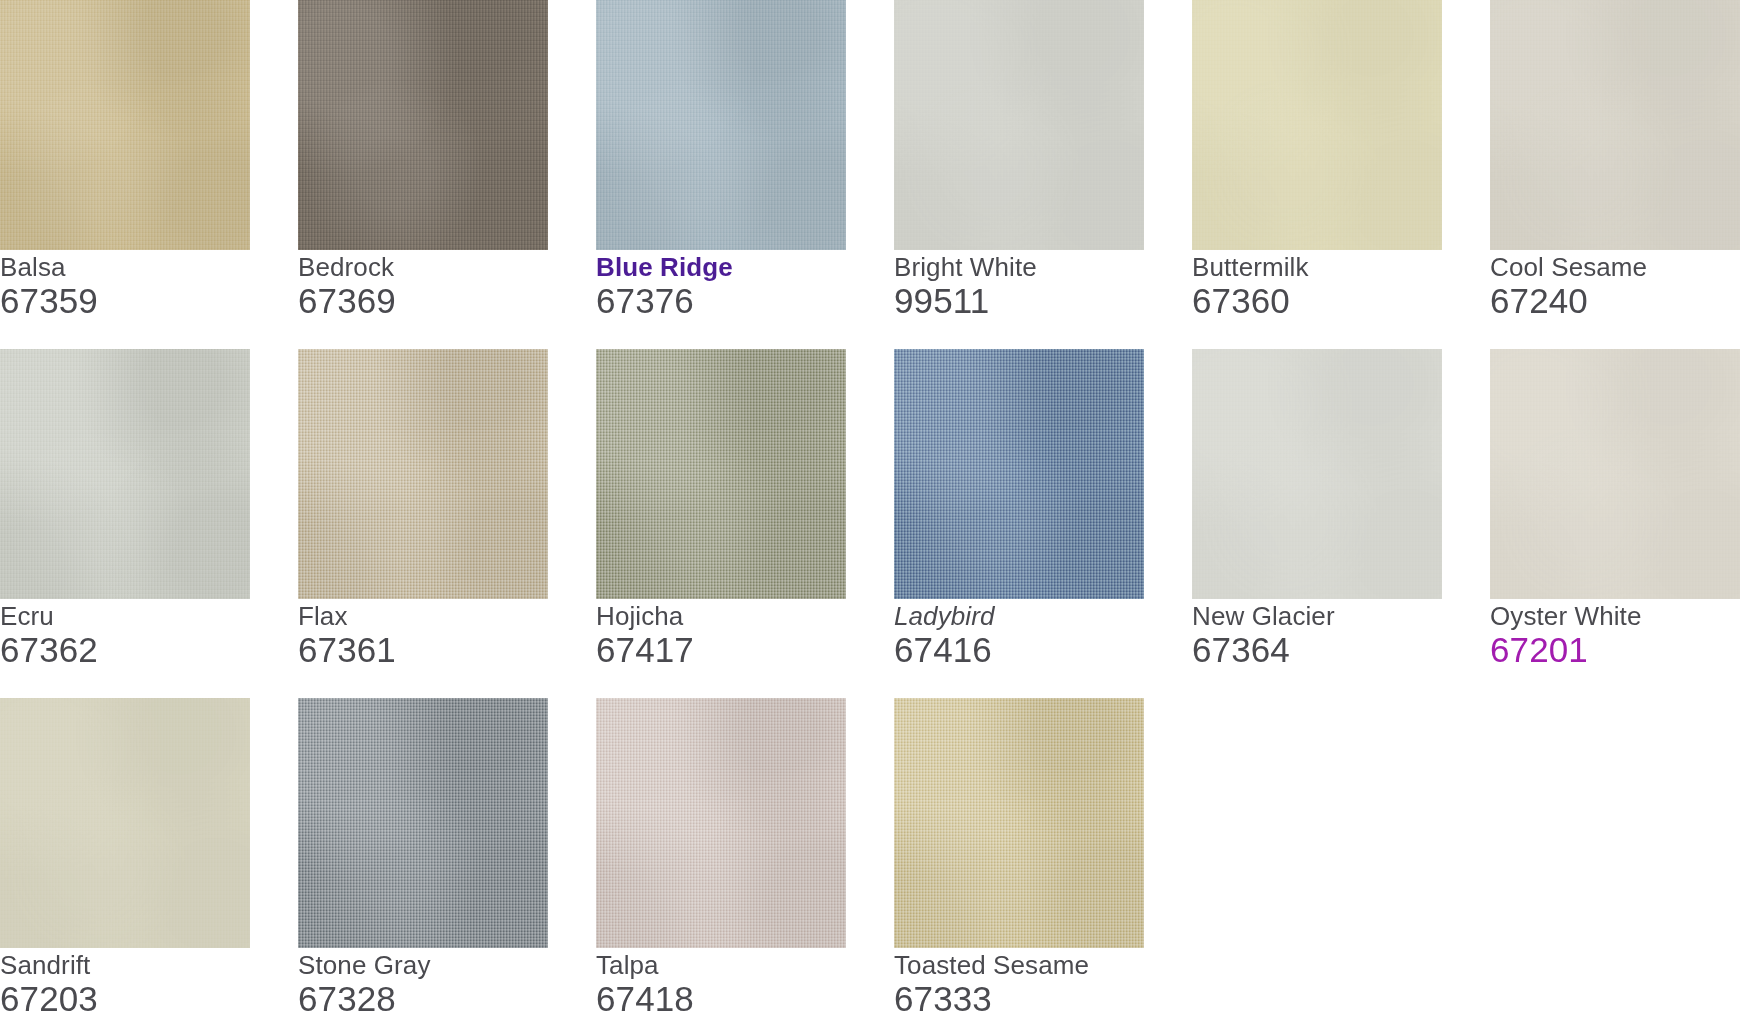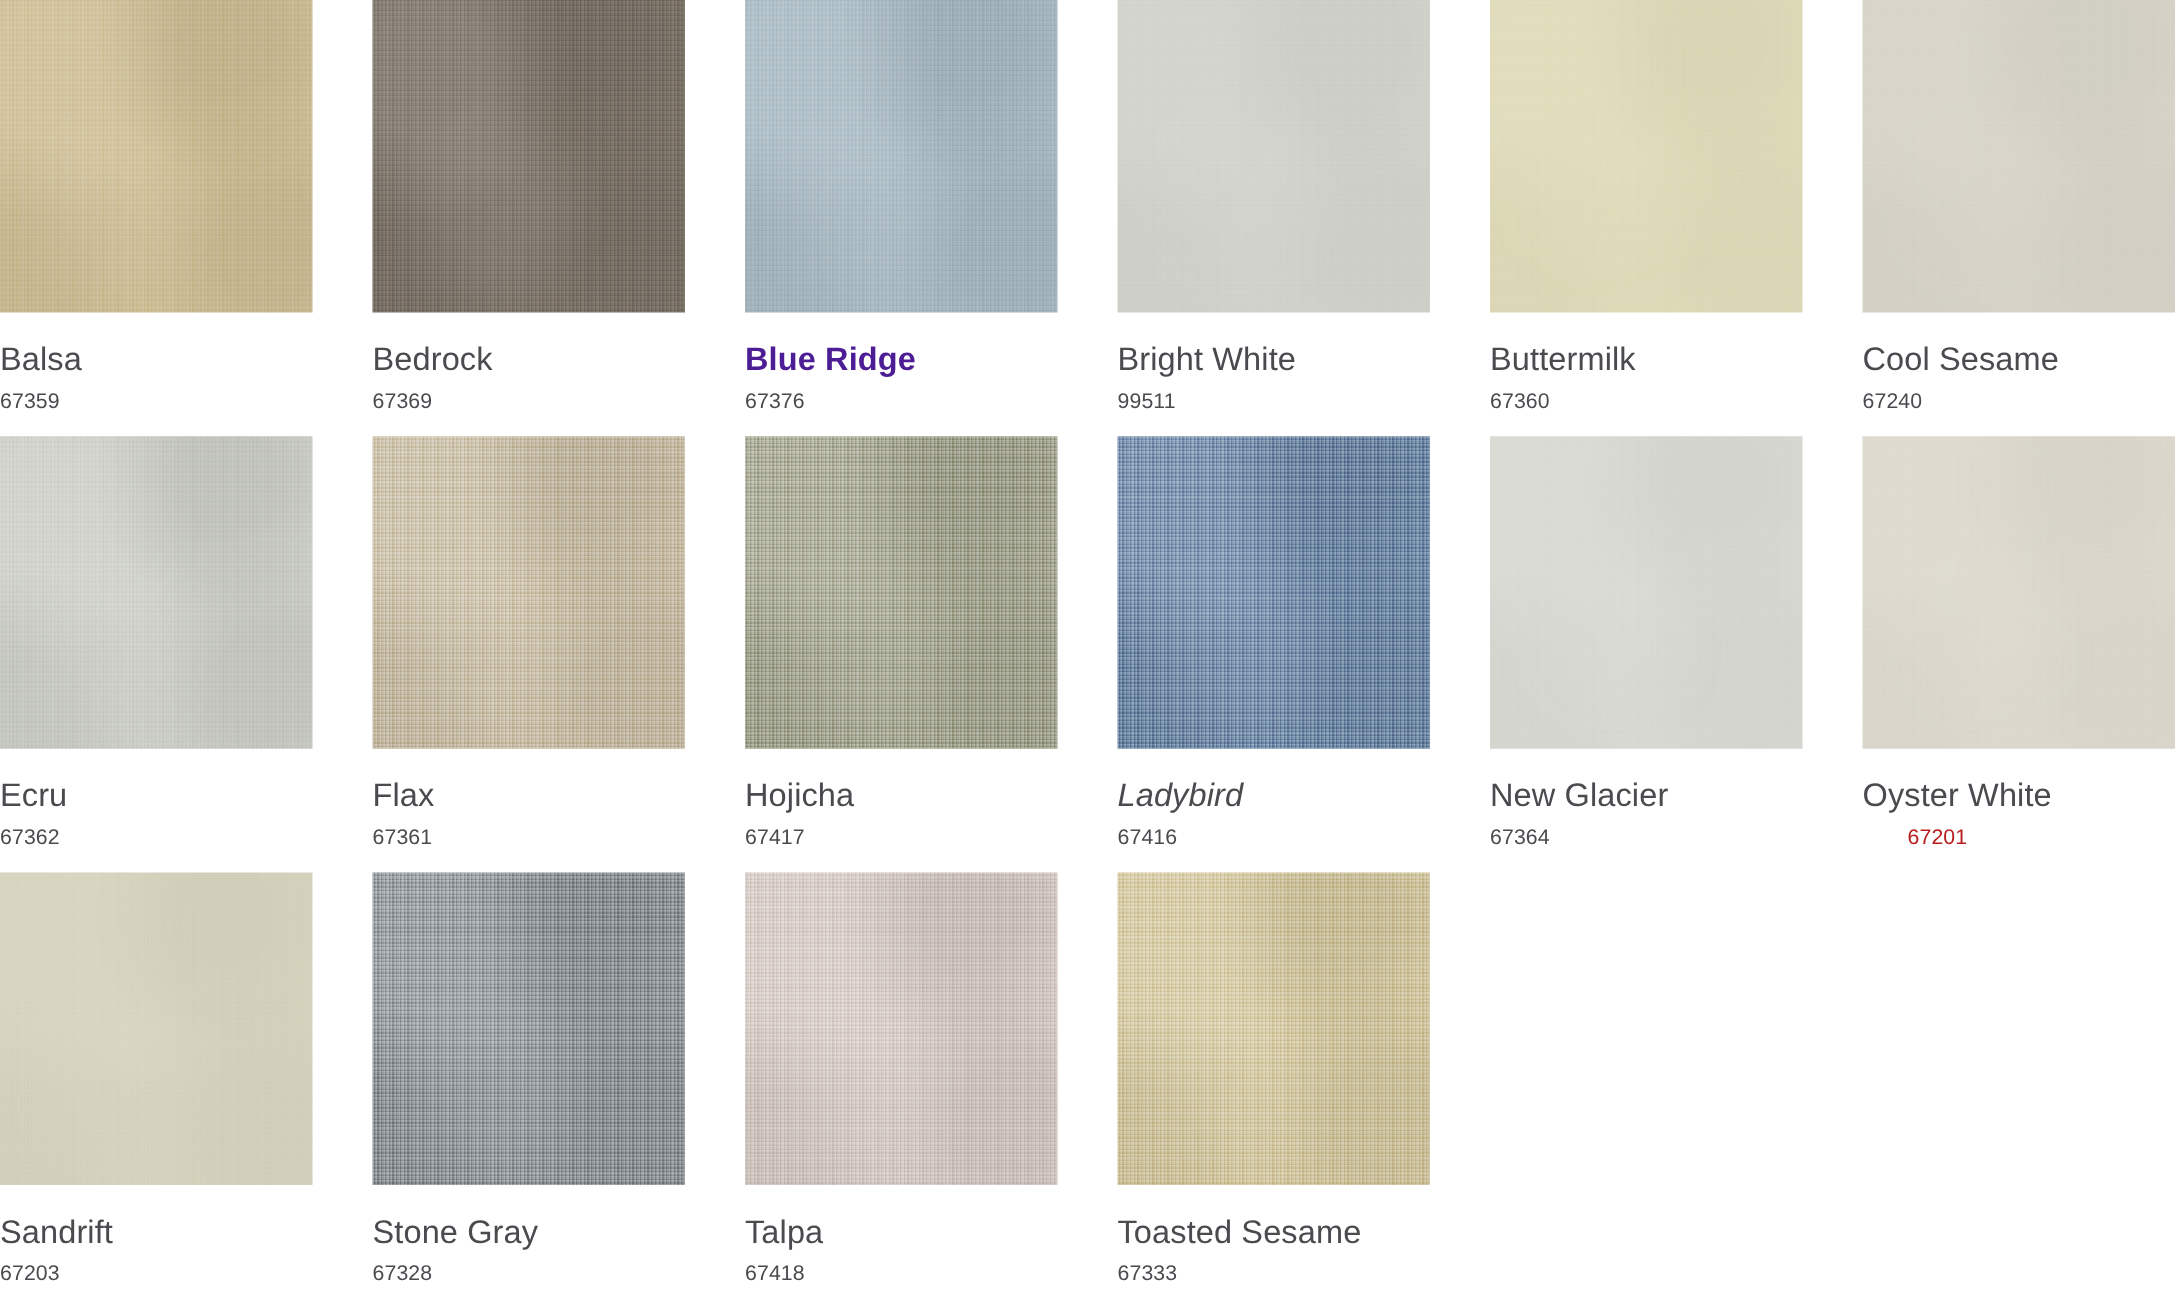--- a/index.html
+++ b/index.html
@@ -100,31 +100,30 @@
         rgba(255,255,255,0.04) 2px,
         rgba(255,255,255,0.04) 3px);
   }
 
   
   .swatch-chip.smooth .grain-a { opacity: 0.30; }
   .swatch-chip.smooth .grain-b { opacity: 0.30; }
   .swatch-chip.smooth .grain-c { opacity: 0.45; }
 
   .swatch-meta {
-    padding-top: 20px;
   }
   .swatch-name {
     font-size: 26px;
     line-height: 34px;
     color: #4a4a4f;
     letter-spacing: 0.1px;
     white-space: nowrap;
   }
   .swatch-code {
-    font-size: 17px;
+    font-size: 35px;
     line-height: 34px;
     color: #4a4a4f;
     letter-spacing: 0.1px;
   }
 </style>
 </head>
 <body style="background: rgb(255, 255, 255);">
 
 <main id="swatch-grid" style="grid-template-columns: repeat(6, 250px);">
   <article class="swatch-card">
@@ -260,21 +259,21 @@
   </article>
 
   <article class="swatch-card">
     <div class="swatch-chip smooth" style="background-color: rgb(222, 218, 207);">
       <span class="grain-a"></span>
       <span class="grain-b"></span>
       <span class="grain-c"></span>
     </div>
     <div class="swatch-meta">
       <div class="swatch-name" style="color: rgb(74, 74, 79);">Oyster White</div>
-      <div class="swatch-code" style="color: #b91c1c; margin-left: 36px;">67201</div>
+      <div class="swatch-code" style="color: #a21caf;">67201</div>
     </div>
   </article>
 
   <article class="swatch-card">
     <div class="swatch-chip smooth" style="background-color: rgb(215, 212, 191);">
       <span class="grain-a"></span>
       <span class="grain-b"></span>
       <span class="grain-c"></span>
     </div>
     <div class="swatch-meta">

